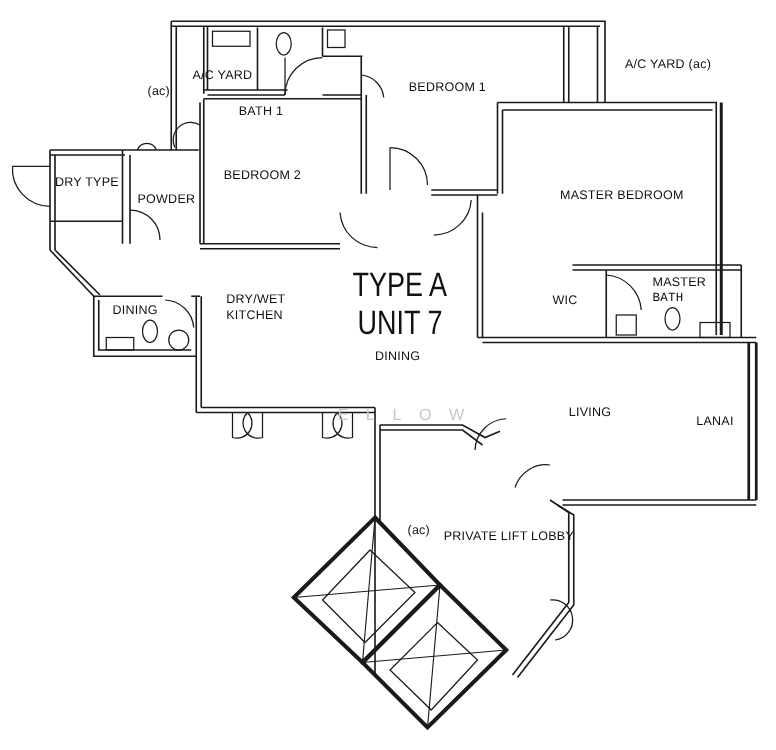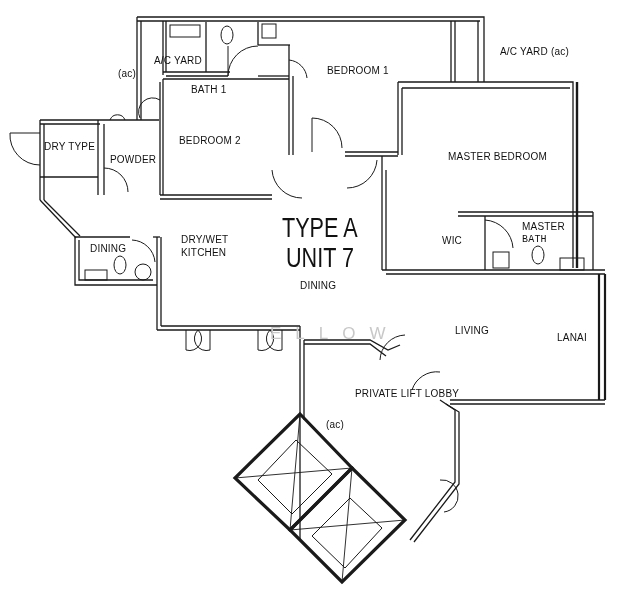--- a/index.html
+++ b/index.html
@@ -1,20 +1,20 @@
 <!DOCTYPE html>
 <html><head>
 <meta charset="utf-8">
 <style>
   html, body { margin:0; padding:0; background:#ffffff; }
   body { width:621px; height:600px; position:relative; overflow:hidden; font-family:"Liberation Sans", sans-serif; }
   svg.plan { position:absolute; left:0; top:0; }
   .lbl { position:absolute; font-family:"Liberation Sans", sans-serif; font-size:10px; color:#111; letter-spacing:0.2px; white-space:nowrap; line-height:11px; }
   .title { position:absolute; font-family:"Liberation Sans", sans-serif; font-size:27px; color:#111; line-height:28px; text-align:center; transform:scaleX(0.8); transform-origin:left top; }
-  .wm { position:absolute; font-size:17px; color:#c8c8c8; letter-spacing:14px; }
+  .wm { position:absolute; font-size:13px; color:#c8c8c8; letter-spacing:14px; }
 </style>
 </head>
 <body>
 
 <svg class="plan" width="621" height="600" viewBox="0 0 621 600" fill="none" stroke="#1a1a1a" stroke-width="1.3">
 
   <g>
     <polyline points="137,17 484,17 484,82"></polyline>
     <polyline points="137,21 480,21"></polyline>
     <line x1="137" y1="17" x2="137" y2="120"></line>
@@ -159,14 +159,14 @@
 <div class="lbl" style="left:448px; top:151px;">MASTER BEDROOM</div>
 <div class="lbl" style="left:90px; top:243px;">DINING</div>
 <div class="lbl" style="left:181px; top:234px;">DRY/WET</div>
 <div class="lbl" style="left:181px; top:247px;">KITCHEN</div>
 <div class="lbl" style="left:426px; top:235px;margin-left:16px;">WIC</div>
 <div class="lbl" style="left:522px; top:221px;">MASTER</div>
 <div class="lbl" style="left:522px; top:234px;font-family:Liberation Mono, monospace;">BATH</div>
 <div class="lbl" style="left:300px; top:280px;">DINING</div>
 <div class="lbl" style="left:455px; top:325px;">LIVING</div>
 <div class="lbl" style="left:557px; top:332px;">LANAI</div>
-<div class="lbl" style="left:326px; top:388px;padding-left:29px;">PRIVATE LIFT LOBBY</div>
+<div class="lbl" style="left:326px; top:424px;padding-left:29px;">PRIVATE LIFT LOBBY</div>
 <div class="lbl" style="left:326px; top:419px;">(ac)</div>
 
 </body></html>

